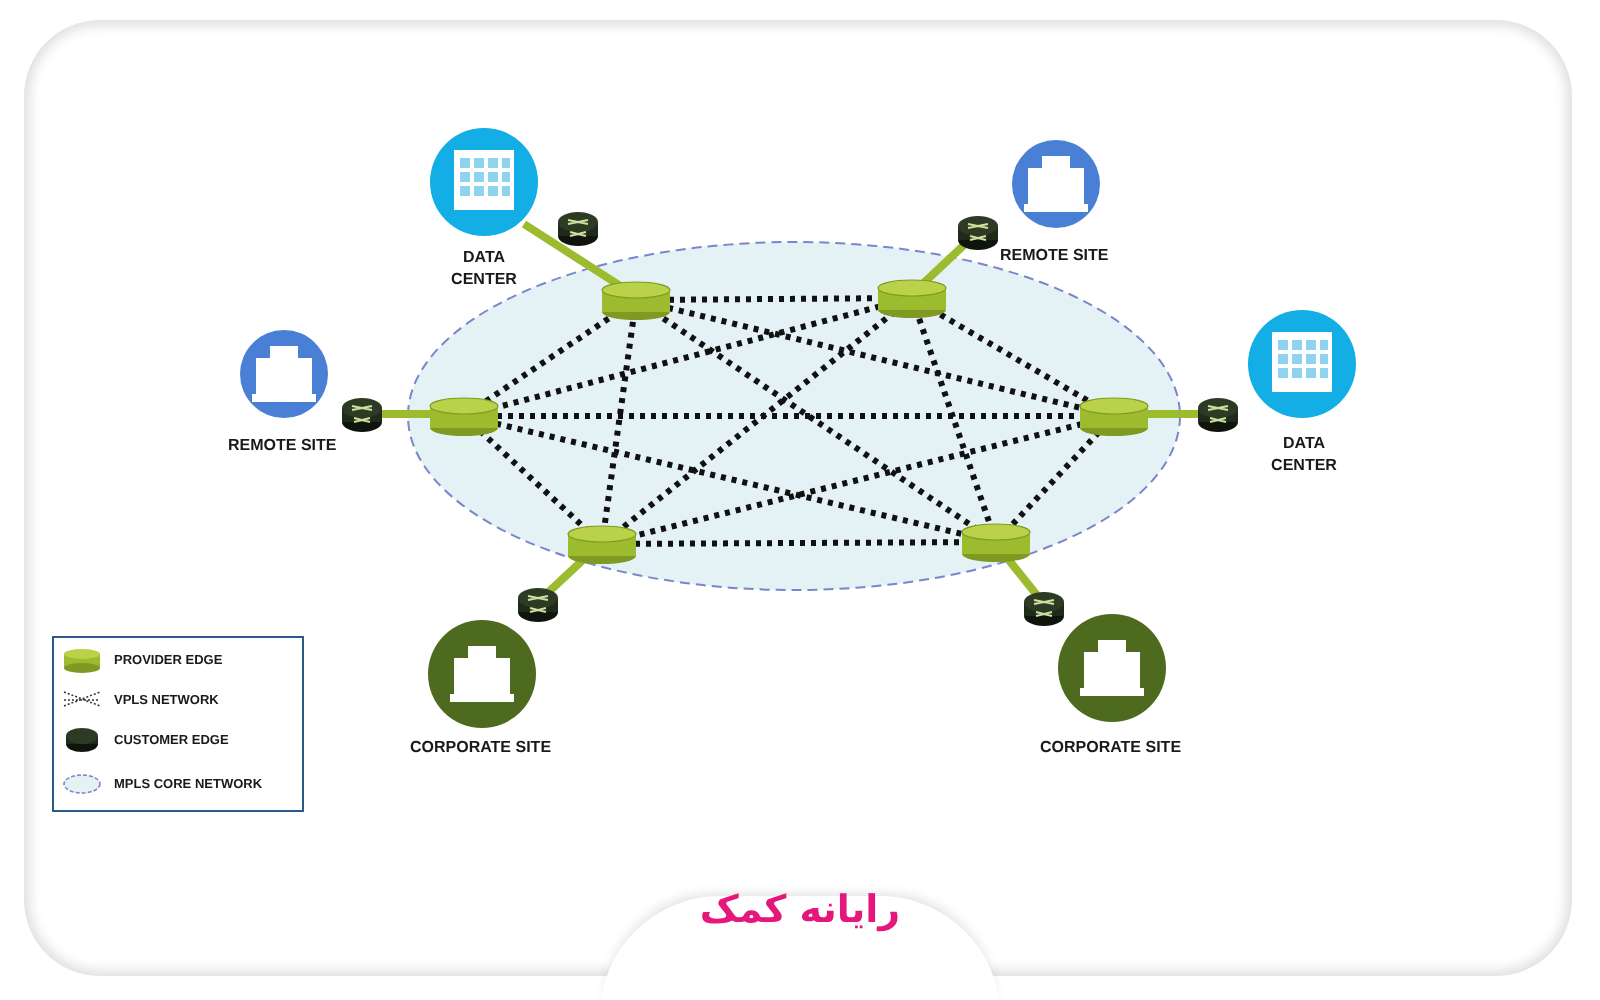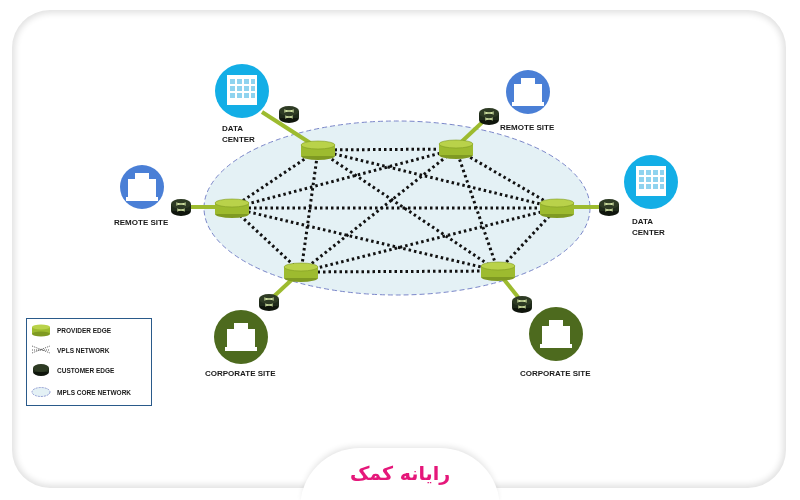--- a/index.html
+++ b/index.html
@@ -3,25 +3,25 @@
 <meta charset="utf-8">
 <style>
   html, body { margin:0; padding:0; }
   body { width:800px; height:500px; background:#ffffff; position:relative; overflow:hidden;
          font-family:"Liberation Sans", sans-serif; }
   .frame { position:absolute; left:12px; top:10px; width:774px; height:478px; border-radius:38px;
            background:#fff; box-shadow: inset 0 0 6px 3px rgba(0,0,0,0.12); }
   .bottom-notch { position:absolute; left:300px; top:448px; width:200px; height:60px; background:#fff;
            border-radius:100px 100px 0 0; box-shadow: 0 -4px 6px -3px rgba(0,0,0,0.12); }
   svg.diagram { position:absolute; left:0; top:0; }
-  .label { position:absolute; font-size:8px; font-weight:bold; color:#1a1a1a; line-height:11px; white-space:nowrap; }
+  .label { position:absolute; font-size:8px; font-weight:bold; color:#1a1a1a; text-align:center; line-height:11px; white-space:nowrap; }
   .legend { position:absolute; left:26px; top:318px; width:124px; height:86px; border:1px solid #2a5a8a; background:#fff; }
   .legend-row { position:absolute; left:4px; display:flex; align-items:center; gap:6px; font-size:6.5px; font-weight:bold; color:#1a1a1a; }
   .legend-row svg { flex:0 0 auto; }
-  .brand { position:absolute; left:0; width:800px; top:462px; text-align:center; font-size:19px; font-weight:bold; color:#e5177a; font-family:"DejaVu Sans", sans-serif; direction:rtl; }
+  .brand { position:absolute; left:0; width:800px; top:444px; text-align:center; font-size:19px; font-weight:bold; color:#e5177a; font-family:"DejaVu Sans", sans-serif; direction:rtl; }
 </style>
 </head>
 <body>
 
 <div class="frame"></div>
 <div class="bottom-notch"></div>
 
 <svg class="diagram" width="800" height="500">
   <defs>
     <g id="pe">

